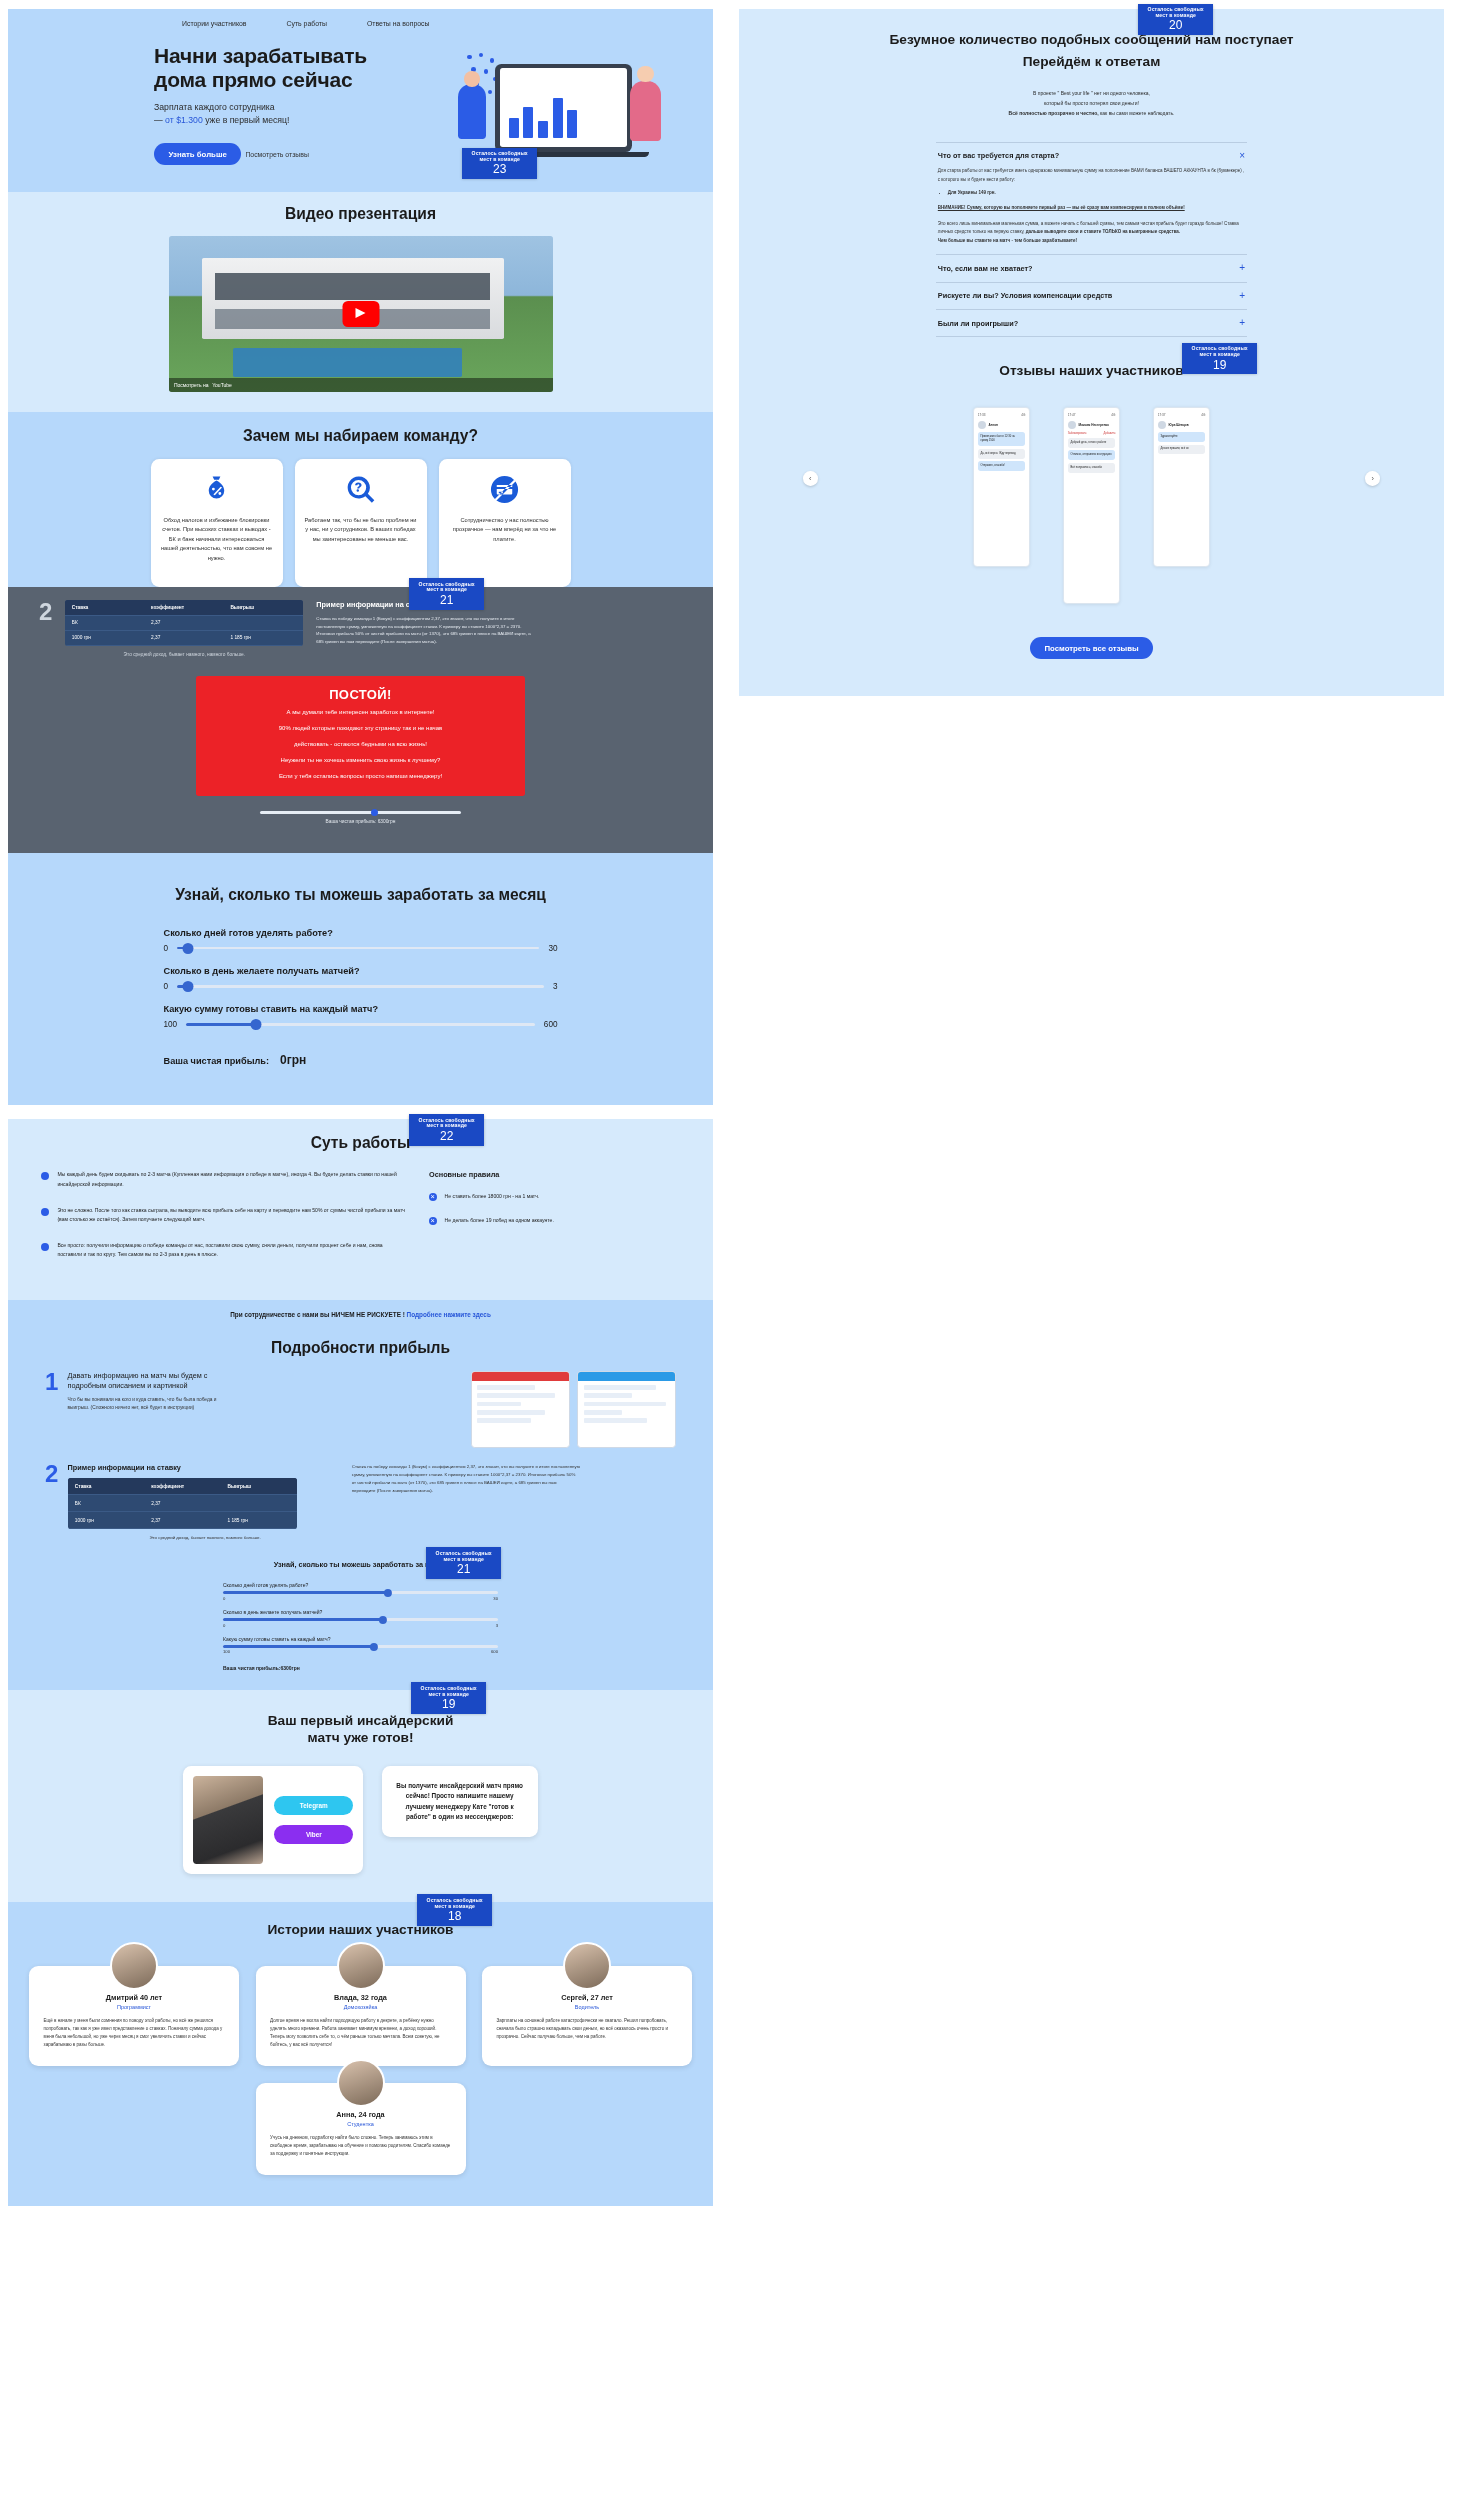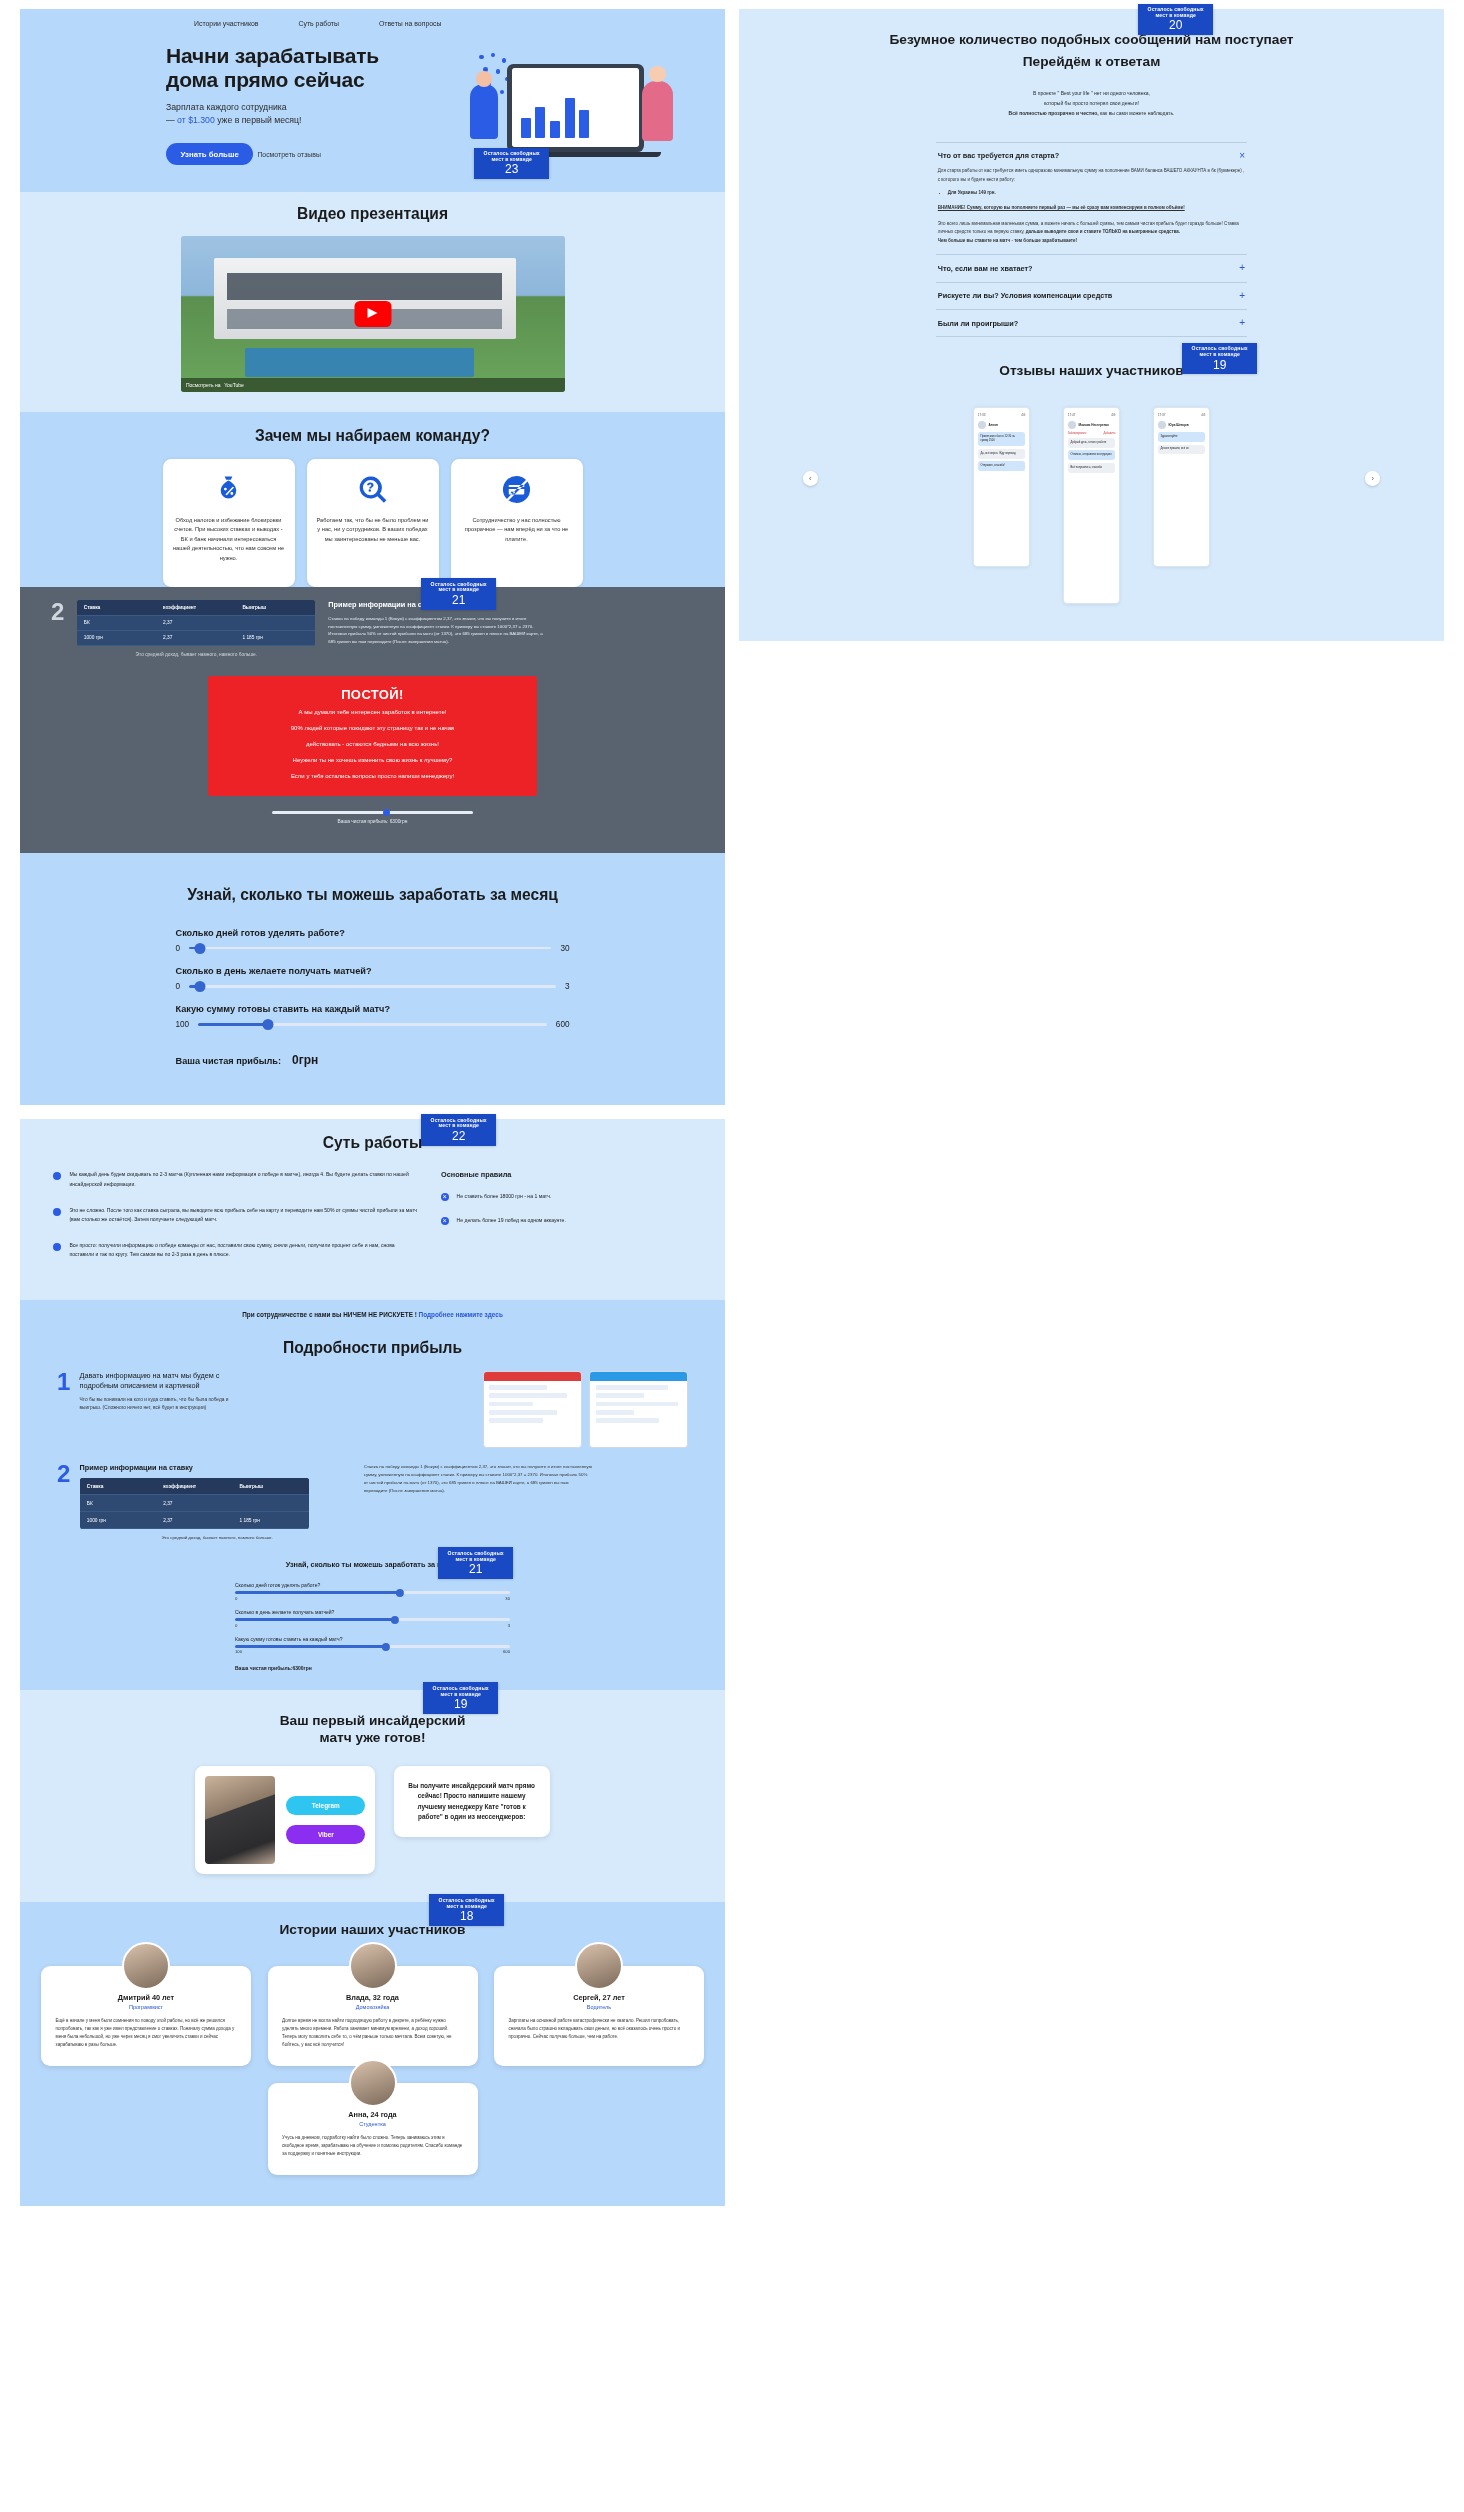--- a/index.html
+++ b/index.html
@@ -3,21 +3,21 @@
 <meta charset="utf-8">
 <title>Best your life — landing</title>
 <style>
   * { box-sizing: border-box; margin:0; padding:0; }
   html,body { background:#ffffff; }
   body {
     width:1464px; height:2512px; position:relative; overflow:hidden;
     font-family:"Liberation Sans","DejaVu Sans",sans-serif;
     color:#1b1b1b;
   }
-  .col-left  { position:absolute; left:20px;  top:9.2px;  width:705px; }
+  .col-left  { position:absolute; left:8px;  top:9.2px;  width:705px; }
   .col-right { position:absolute; left:739px; top:9.2px;  width:705px; }
 
   
   .band { width:100%; position:relative; }
   .bg-light  { background:#d6eafc; }
   .bg-blue   { background:#b6d8fb; }
   .bg-dark   { background:#596370; }
 
   .h1 { font-size:21px; font-weight:bold; line-height:1.18; letter-spacing:-0.2px; }
   .h2 { font-size:15.6px; font-weight:bold; text-align:center; }
@@ -724,16 +724,19 @@
               <span class="av"></span>
               <span class="nm">Юра Шевцов</span>
             </div>
           <div class="bub out">Здравствуйте</div>
           <div class="bub in">Деньги пришли, всё ок</div>
         </div>
 
         <div class="arrow r">›</div>
       </div>
 
+      <div class="rev-btn-wrap">
+        <button class="btn-pill">Посмотреть все отзывы</button>
+      </div>
     </div>
   </section>
 </div>
 
 
 </body></html>

